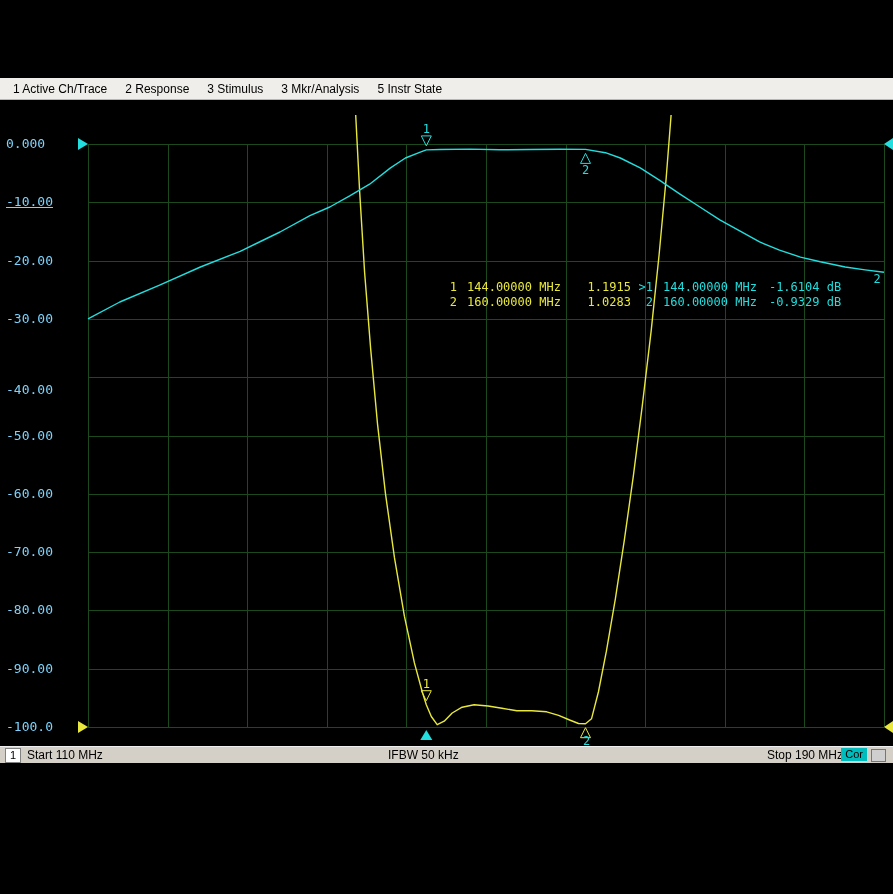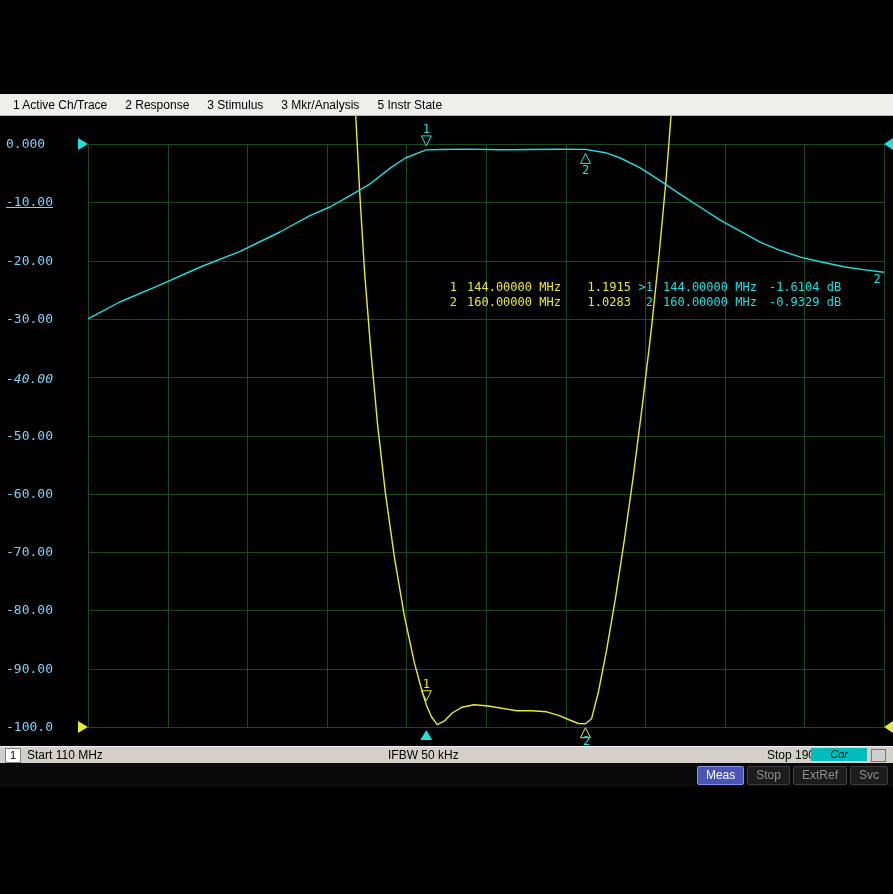--- a/index.html
+++ b/index.html
@@ -4,21 +4,21 @@
 <style>
   html,body{margin:0;padding:0;background:#000;}
   .root{position:relative;width:893px;height:894px;background:#000;overflow:hidden;
         font-family:"DejaVu Sans Mono",monospace;}
 
   
   .titlebar{position:absolute;left:0;top:62px;width:893px;height:17px;z-index:3;
     background:linear-gradient(to right,#9a9a9a 0%,#787878 22%,#454545 60%,#141414 95%);
     color:#fff;font:11px "Liberation Sans",sans-serif;display:flex;align-items:center;
     padding-left:7px;box-sizing:border-box;}
-  .menubar{position:absolute;left:0;top:94px;width:893px;height:22px;z-index:3;
+  .menubar{position:absolute;left:0;top:78px;width:893px;height:22px;z-index:3;
     background:#efeeea;border-bottom:1px solid #b9b6ad;display:flex;align-items:center;
     gap:18px;padding-left:13px;box-sizing:border-box;
     font:12px "Liberation Sans",sans-serif;color:#000;}
   .menu-item{white-space:pre;cursor:default;}
 
   
   .display{position:absolute;left:0;top:101px;width:893px;height:645px;background:#000;z-index:0;}
   #plot-svg{position:absolute;left:0;top:0;width:893px;height:894px;z-index:1;}
   .svgtxt{font:12px "DejaVu Sans Mono",monospace;}
 
@@ -42,21 +42,21 @@
   
   .statusbar{position:absolute;left:0;top:746px;width:893px;height:17px;z-index:3;
     background:#d4d0c8;border-top:1px solid #efefef;box-sizing:border-box;
     font:12px "Liberation Sans",sans-serif;color:#000;}
   .chanbox{position:absolute;left:5px;top:1px;width:14px;height:13px;background:#fff;
     border:1px solid #828282;text-align:center;line-height:13px;font-size:11px;}
   .sb-start{position:absolute;left:27px;top:1px;}
   .sb-ifbw{position:absolute;left:388px;top:1px;}
   .sb-stop{position:absolute;right:50px;top:1px;}
   .corbox{position:absolute;right:26px;top:1px;height:13px;line-height:13px;
-    background:#00bcbc;color:#000;padding:0 19px;font-size:11px;font-style:italic;}
+    background:#00bcbc;color:#000;padding:0 4px;font-size:11px;}
   .minibox{position:absolute;right:7px;top:2px;width:13px;height:11px;background:#cfcfcf;
     border:1px solid #767676;}
 
   
   .softbar{position:absolute;left:0;top:763px;width:893px;height:24px;z-index:3;background:#0a0a0a;
     display:flex;justify-content:flex-end;align-items:center;gap:3px;padding-right:5px;
     box-sizing:border-box;}
   .softkey{font:12px "Liberation Sans",sans-serif;color:#8f8f8f;background:#1c1c1c;
     border:1px solid #3c3c3c;border-radius:2px;height:17px;line-height:17px;padding:0 8px;
     cursor:default;}
@@ -120,21 +120,21 @@
       <text class="svgtxt" x="586.5" y="745" fill="#22dede" text-anchor="middle">2</text>
       <text class="svgtxt" x="877" y="283" fill="#22dede" text-anchor="middle">2</text>
     </svg>
 
 
   <div id="axis-labels">
       <div class="axis-label" style="top: 136px;">0.000</div>
       <div class="axis-label" style="top: 194.3px; text-decoration: underline;">-10.00</div>
       <div class="axis-label" style="top: 252.6px;">-20.00</div>
       <div class="axis-label" style="top: 310.9px;">-30.00</div>
-      <div class="axis-label" style="top: 371px; font-style: italic;">-40.00</div>
+      <div class="axis-label" style="top: 382px;">-40.00</div>
       <div class="axis-label" style="top: 427.5px;">-50.00</div>
       <div class="axis-label" style="top: 485.8px;">-60.00</div>
       <div class="axis-label" style="top: 544.1px;">-70.00</div>
       <div class="axis-label" style="top: 602.4px;">-80.00</div>
       <div class="axis-label" style="top: 660.7px;">-90.00</div>
       <div class="axis-label" style="top: 719px;">-100.0</div>
     </div>
 
   <div class="mreadout" id="mreadout-tr1">
     <div class="mrow">
@@ -164,20 +164,14 @@
 
   <div class="statusbar">
     <span class="chanbox">1</span>
     <span class="sb-start">Start 110 MHz</span>
     <span class="sb-ifbw">IFBW 50 kHz</span>
     <span class="sb-stop">Stop 190 MHz</span>
     <span class="corbox">Cor</span>
     <span class="minibox"></span>
   </div>
 
-  <div class="softbar" id="softkey-bar">
-      <div class="softkey active">Meas</div>
-      <div class="softkey">Stop</div>
-      <div class="softkey">ExtRef</div>
-      <div class="softkey">Svc</div>
-    </div>
 
 </div>
 
 </body></html>

